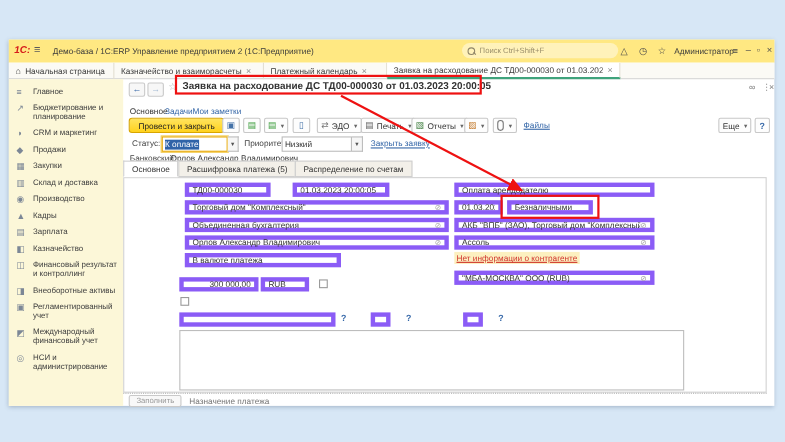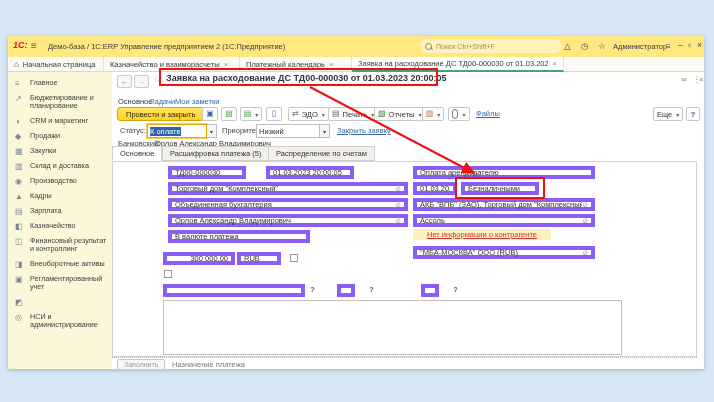--- a/index.html
+++ b/index.html
@@ -57,21 +57,21 @@
   .groupbox{left:112px;top:161px;width:585px;height:196px;border:1px solid #d2d2d2;background:#fff;z-index:1;}
   
   .inp{height:13px;border:4px solid #8b5cf6;background:#fff;display:flex;align-items:center;font-size:7.5px;color:#333;padding:0 3px;z-index:2;}
   .inp .v{white-space:nowrap;overflow:hidden;}
   .inp.right{justify-content:flex-end;}
   .openico{margin-left:auto;color:#a5a5a5;font-size:7px;flex:0 0 auto;}
   .openico::after{content:"⊘";}
   .cb{width:8px;height:8px;border:1px solid #9a9a9a;background:#fff;z-index:2;}
   .q{font-size:8px;font-weight:bold;color:#3567a8;z-index:2;}
   .q::after{content:"?";}
-  .warnlink{font-size:7.5px;color:#d0342c;text-decoration:underline;background:#fcf0c0;padding:1px 14px;white-space:nowrap;z-index:2;}
+  .warnlink{font-size:7.5px;color:#d0342c;text-decoration:underline;background:#fcf0c0;padding:1px 2px;white-space:nowrap;z-index:2;}
   .ta{border:1px solid #bdbdbd;background:#fff;z-index:2;}
   .dotline{border-top:1px dotted #b0b0b0;z-index:2;}
   .smallbtn{height:11px;border:1px solid #c9c9c9;background:#f8f8f8;border-radius:2px;font-size:7px;color:#999;display:flex;align-items:center;justify-content:center;padding:0 6px;z-index:2;}
   .graytext{font-size:7.5px;color:#777;z-index:2;}
   
   .ann{position:absolute;left:0;top:0;z-index:50;pointer-events:none;}
 </style>
 </head>
 <body>
 
@@ -162,20 +162,21 @@
     <div class="sbitem">
         <span class="sbicon">◨</span>
         <span class="sblabel">Внеоборотные активы</span>
       </div>
     <div class="sbitem">
         <span class="sbicon">▣</span>
         <span class="sblabel">Регламентированный учет</span>
       </div>
     <div class="sbitem">
         <span class="sbicon">◩</span>
+        <span class="sblabel">Международный финансовый учет</span>
       </div>
     <div class="sbitem">
         <span class="sbicon">◎</span>
         <span class="sblabel">НСИ и администрирование</span>
       </div>
   </div>
 
   <div class="abs navbtn" style="left:117px;top:75px">←</div>
   <div class="abs navbtn dis" style="left:134px;top:75px">→</div>
   <span class="abs doc-star" style="left:153px;top:74px">☆</span>

